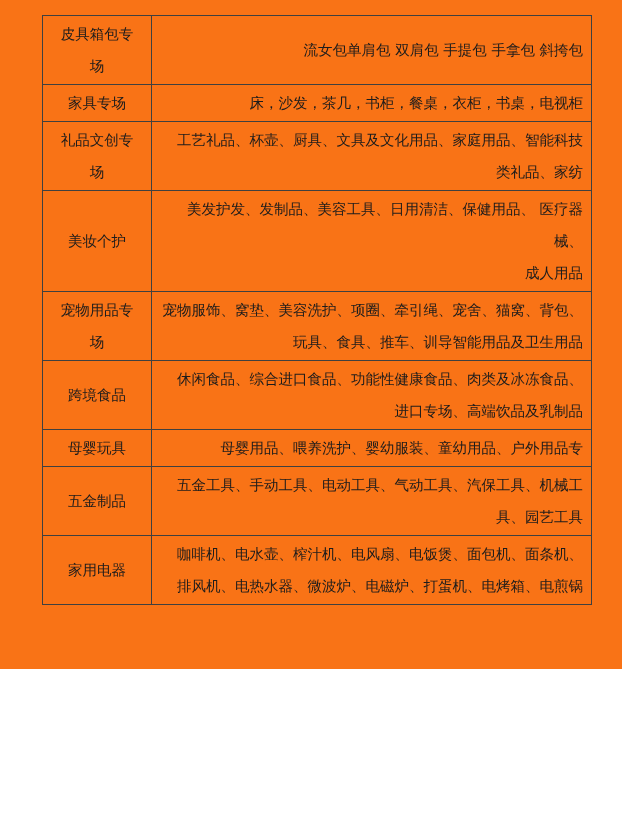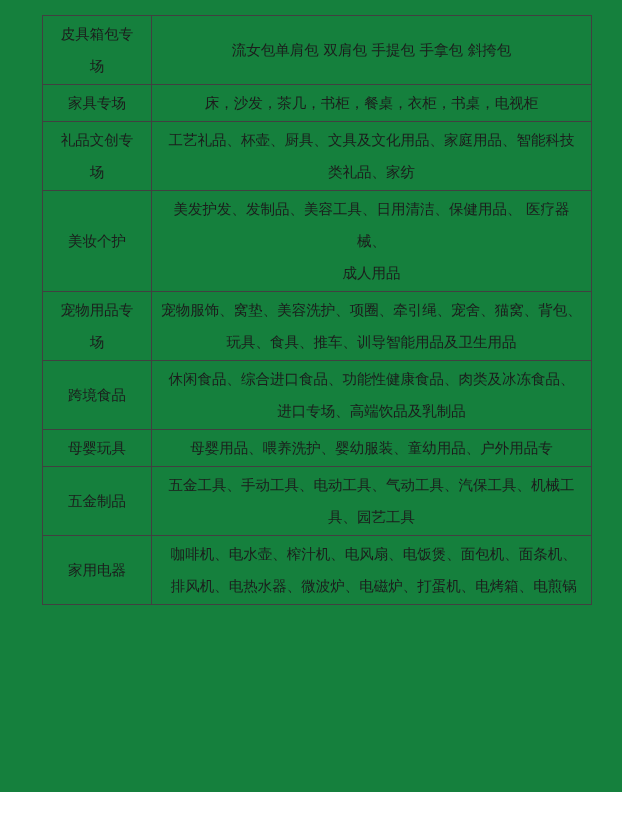--- a/index.html
+++ b/index.html
@@ -8,22 +8,22 @@
     background: #ffffff;
   }
   body {
     width: 622px;
     height: 833px;
     font-family: "DejaVu Serif", "Liberation Serif", serif;
   }
   .page {
     position: relative;
     width: 622px;
-    height: 792px;
-    background: #15803d;
+    height: 669px;
+    background: #f97316;
     overflow: hidden;
   }
   table.cat-table {
     position: absolute;
     left: 42px;
     top: 15px;
     width: 550px;
     border-collapse: collapse;
     table-layout: fixed;
   }
@@ -35,21 +35,21 @@
     line-height: 32px;
     white-space: pre-wrap;
     word-break: break-all;
   }
   td.name-cell {
     width: 100px;
     text-align: center;
     padding: 2px 4px;
   }
   td.items-cell {
-    text-align: center;
+    text-align: right;
     padding: 2px 8px;
   }
 </style>
 </head>
 <body>
 
 <div class="page">
   <table class="cat-table">
     <tbody id="table-body">
   <tr>

